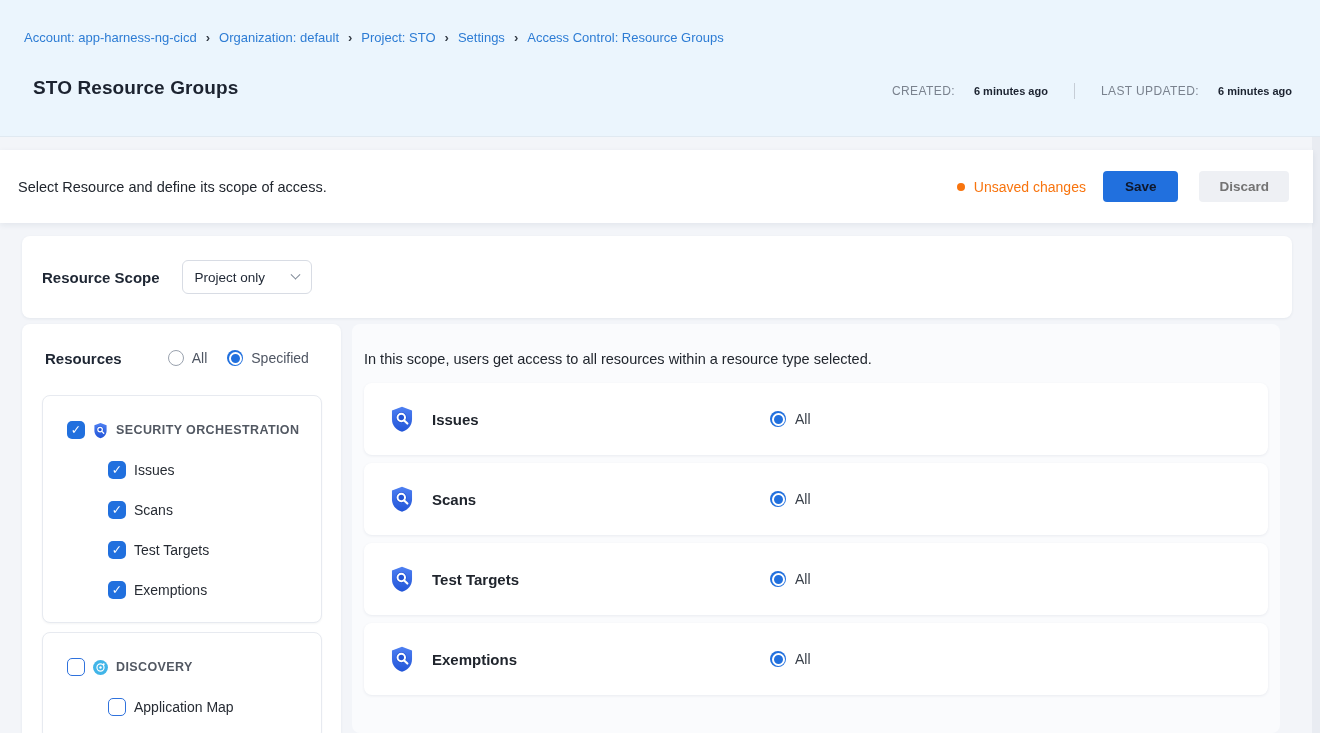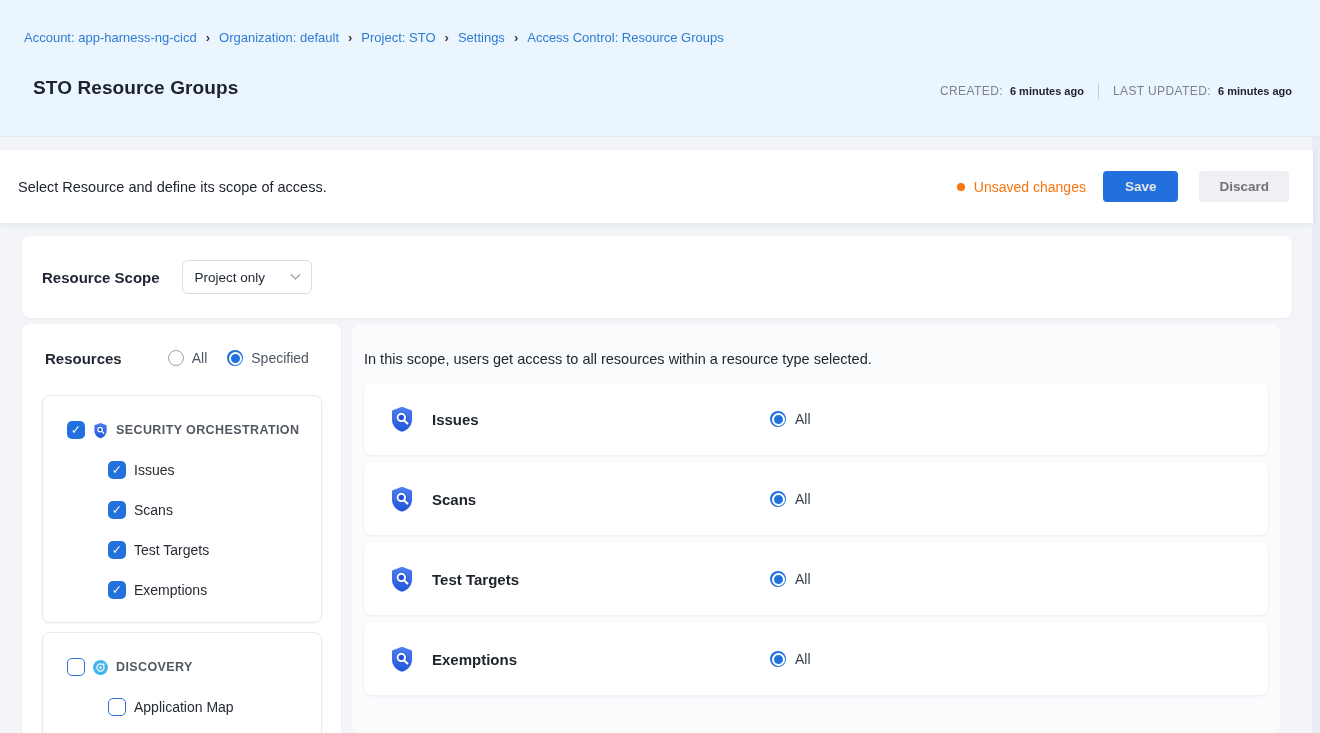--- a/index.html
+++ b/index.html
@@ -21,40 +21,40 @@
     display:flex; align-items:flex-end; font-size:13px;
   }
   .breadcrumb a { color:#2d7cd4; text-decoration:none; cursor:pointer; }
   .crumb-sep { color:#353c46; margin:0 9px; font-size:13px; font-weight:600; }
   .page-title {
     position:absolute; left:33px; top:77px;
     font-size:19px; font-weight:600; color:#1c2330; letter-spacing:.1px;
   }
   .meta {
     position:absolute; right:28px; top:83px;
-    display:flex; align-items:center; gap:7px;
+    display:flex; align-items:center; gap:19px;
   }
   .meta-label { font-size:12px; color:#7a828e; letter-spacing:.4px; }
   .meta-value { font-size:11px; font-weight:700; color:#1c2330; }
   .meta-divider { width:1px; height:16px; background:#c6cdd6; margin:0 7px; }
 
   
   .toolbar {
     position:absolute; left:0; top:150px; width:1313px; height:73px;
     background:#ffffff; box-shadow:0 2px 6px rgba(30,50,80,.08);
     display:flex; align-items:center; justify-content:space-between;
     padding:0 24px 0 18px; z-index:2;
   }
   .toolbar-desc { font-size:14.5px; color:#21262e; }
   .toolbar-right { display:flex; align-items:center; }
   .unsaved { display:flex; align-items:center; color:#f8740e; font-size:14px; margin-right:17px; }
   .unsaved-dot { width:8px; height:8px; border-radius:50%; background:#f8740e; margin-right:9px; }
   .btn { height:31px; border:none; border-radius:4px; font-size:13.5px; font-weight:700;
          font-family:inherit; cursor:pointer; }
-  .btn-save { background:#2170de; color:#e5e5e5; padding:0 22px; margin-right:21px; }
+  .btn-save { background:#2170de; color:#0f172a; padding:0 22px; margin-right:21px; }
   .btn-discard { background:#eef0f4; color:#737373; padding:0 20px; }
 
   
   .scope-card {
     position:absolute; left:22px; top:236px; width:1270px; height:82px;
     background:#ffffff; border-radius:8px; box-shadow:0 1px 3px rgba(30,50,80,.07);
     display:flex; align-items:center; padding-left:20px;
   }
   .scope-label { font-size:15px; font-weight:700; color:#1e2633; }
   .dropdown {

